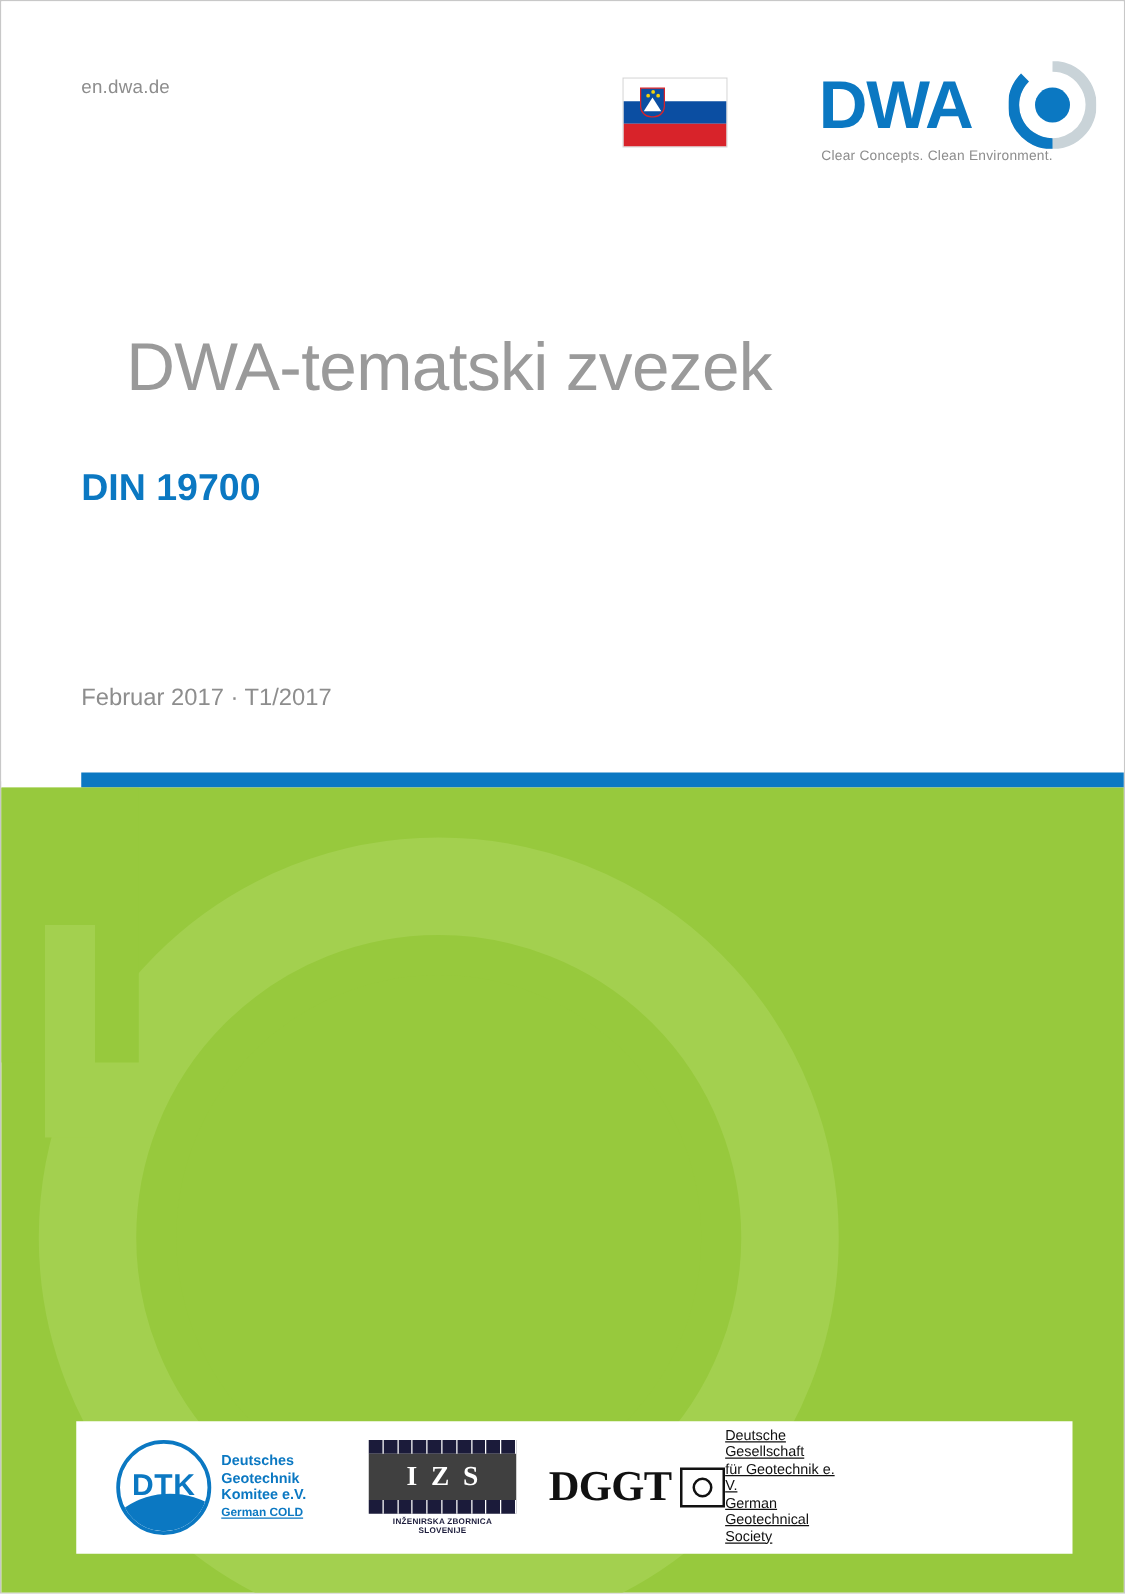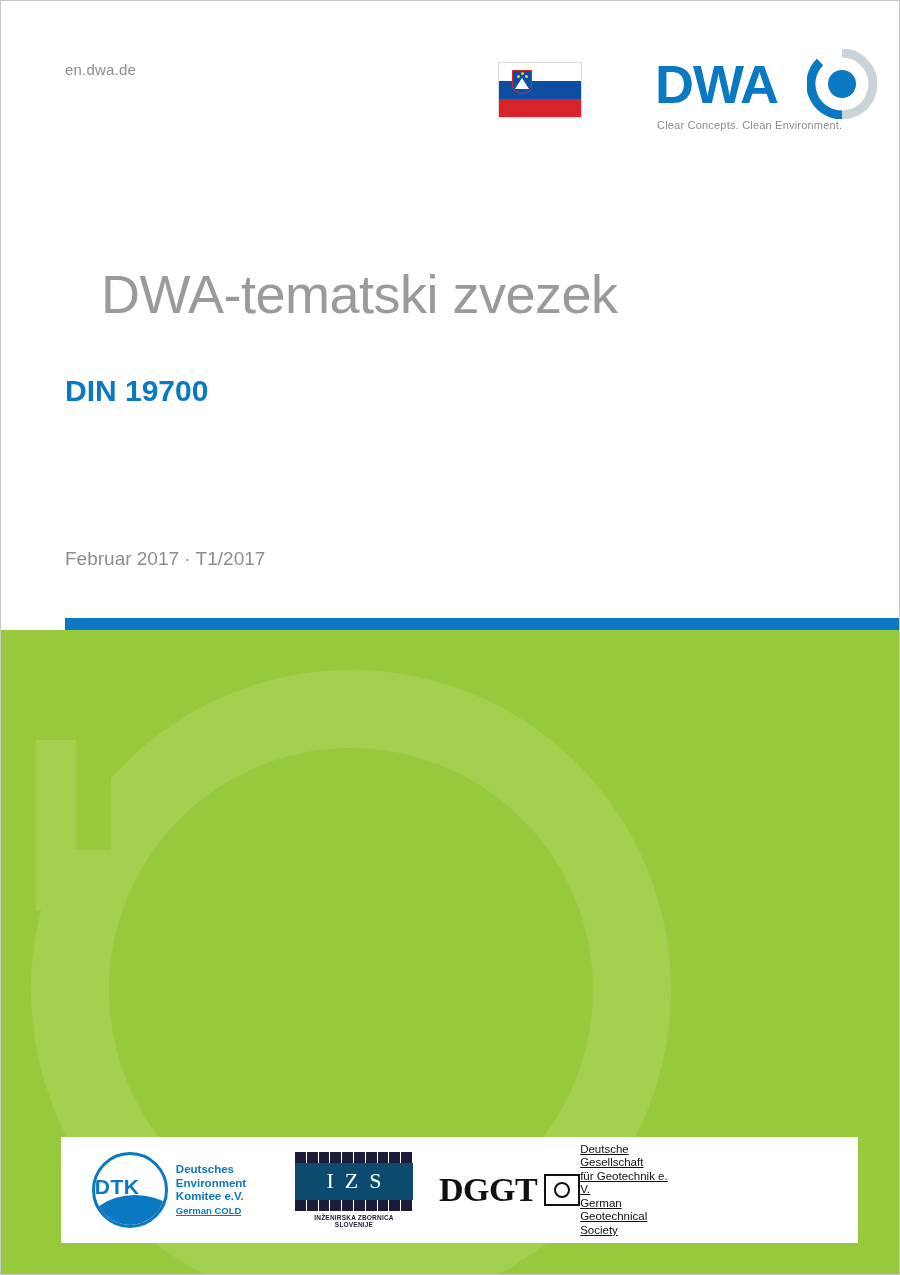--- a/index.html
+++ b/index.html
@@ -242,22 +242,22 @@
     position: absolute;
     left: -10px; bottom: -22px;
     width: 100px; height: 52px;
     background: #0b78c2;
     border-radius: 50% 50% 0 0 / 70% 70% 0 0;
   }
   .dtk-circle .dtk-text {
     position: absolute;
     left: 0; top: 20px;
     width: 100%;
-    text-align: left;
-    font-size: 21px;
+    text-align: center;
+    font-size: 24px;
     font-weight: bold;
     color: #0b78c2;
     letter-spacing: 0.5px;
   }
   .dtk-words {
     margin-left: 8px;
     font-size: 11.5px;
     font-weight: bold;
     color: #0b78c2;
     line-height: 13.5px;
@@ -277,24 +277,24 @@
   .izs-top {
     height: 11px;
     background: #1b1b3a;
     display: flex;
   }
   .izs-top span {
     flex: 1;
     border-right: 1px solid #ffffff;
   }
   .izs-mid {
-    background: #0c4a6e;
+    background: #404040;
     color: #ffffff;
     font-size: 22px;
-    font-weight: normal;
+    font-weight: bold;
     letter-spacing: 11px;
     padding: 5px 0 6px 11px;
     font-family: "Liberation Serif", serif;
   }
   .izs-bot {
     height: 11px;
     background: #1b1b3a;
     display: flex;
   }
   .izs-bot span {
@@ -444,21 +444,21 @@
 
   <div class="logo-bar">
 
     <div class="logo-slot dtk">
       <div class="dtk-circle">
         <div class="wave"></div>
         <div class="dtk-text">DTK</div>
       </div>
       <div class="dtk-words">
         <div>Deutsches</div>
-        <div>Environment</div>
+        <div>Geotechnik</div>
         <div>Komitee e.V.</div>
         <div class="small">German COLD</div>
       </div>
     </div>
 
     <div class="logo-slot izs">
       <div class="izs-box">
         <div class="izs-top">
           <span></span>
             <span></span>

